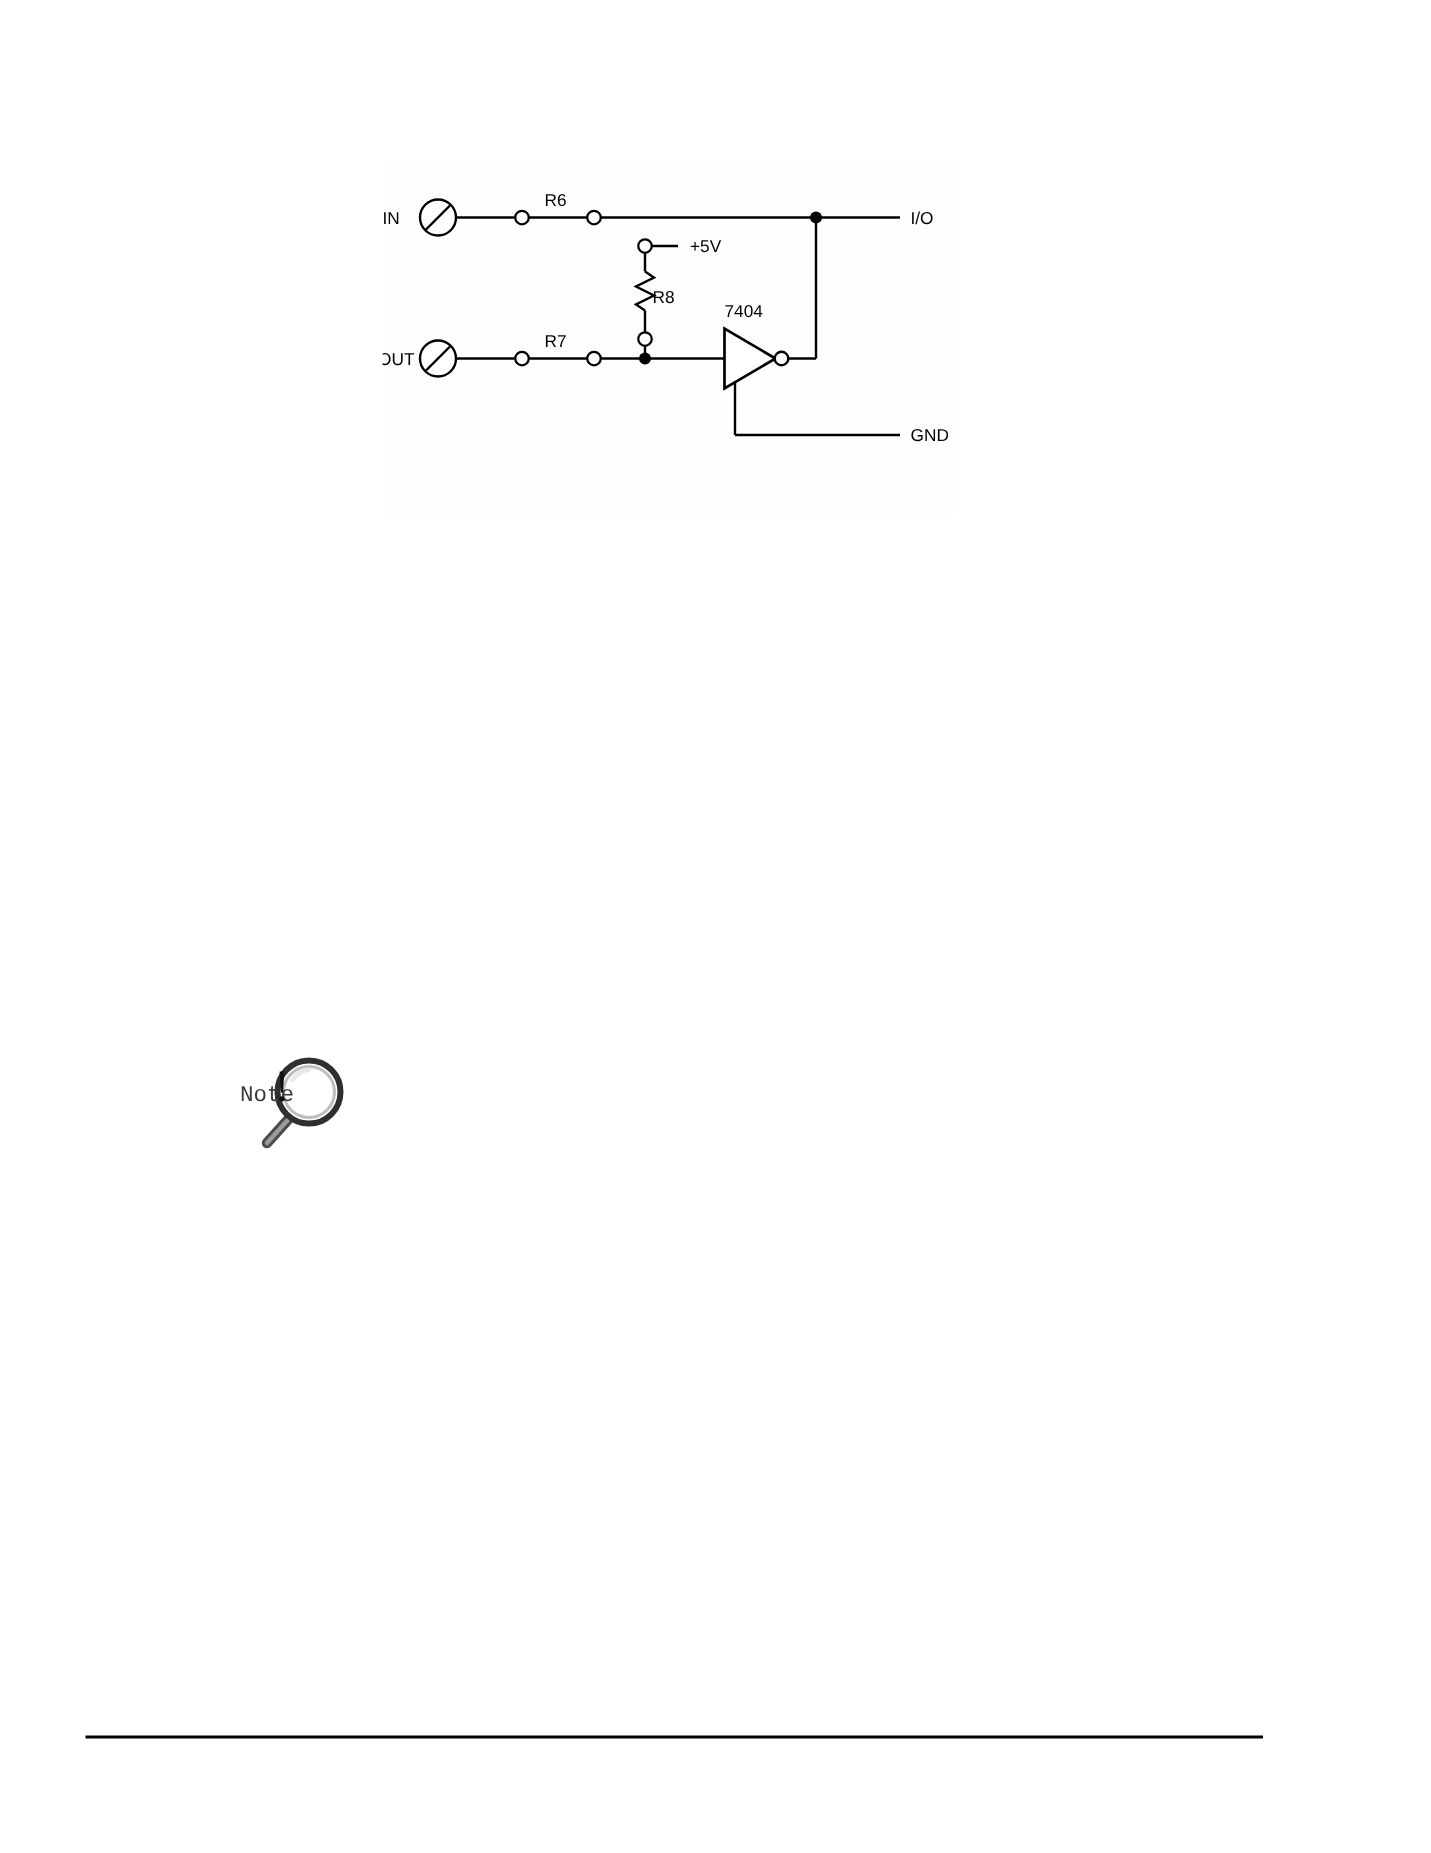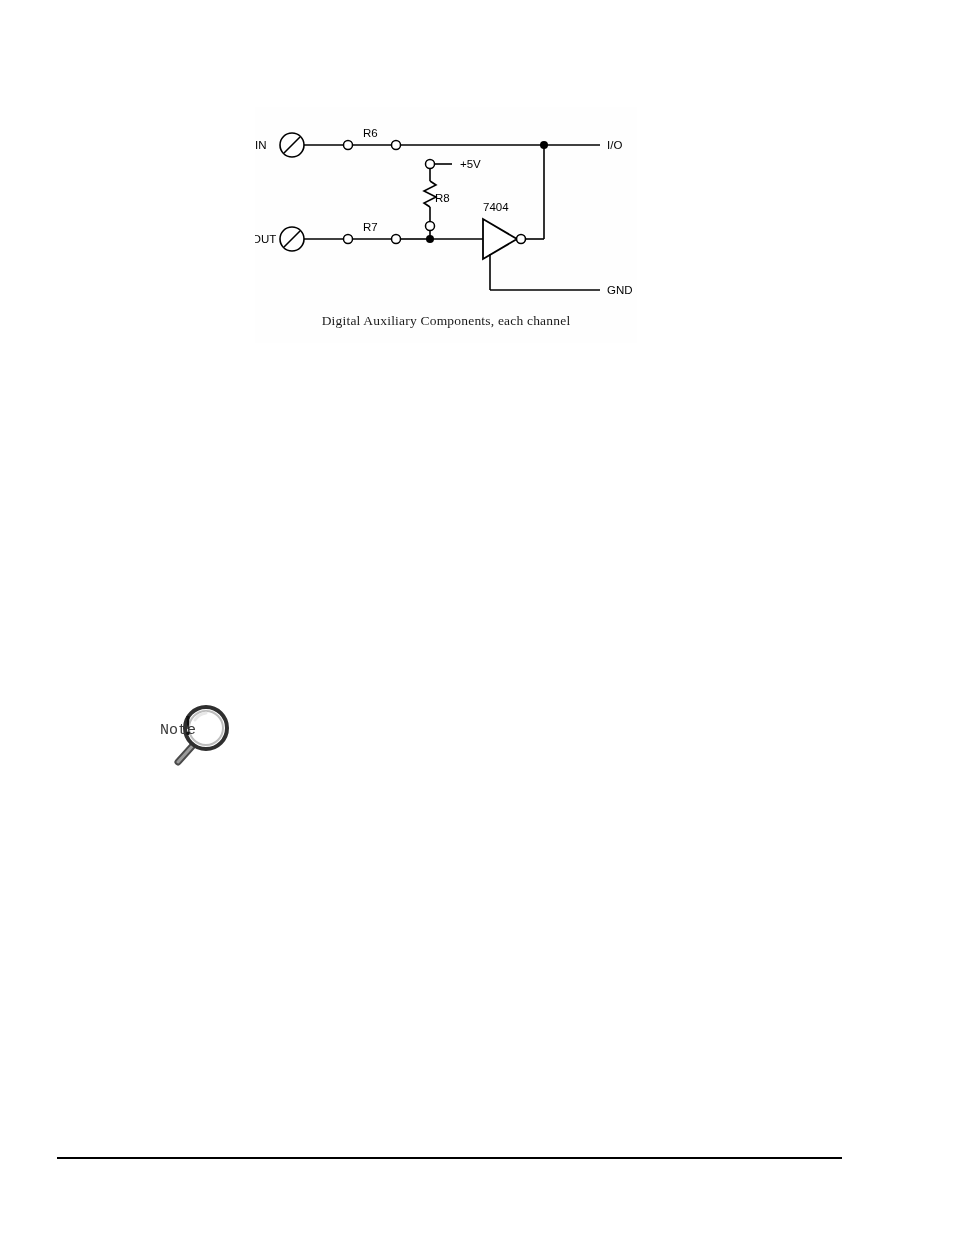--- a/index.html
+++ b/index.html
@@ -149,21 +149,20 @@
     <text class="svg-label" x="-3" y="136" font-size="11.5">OUT</text>
     <text class="svg-label" x="108" y="30" font-size="11.5">R6</text>
     <text class="svg-label" x="108" y="124" font-size="11.5">R7</text>
     <text class="svg-label" x="180" y="95" font-size="11.5">R8</text>
     <text class="svg-label" x="205" y="61" font-size="11.5">+5V</text>
     <text class="svg-label" x="228" y="104" font-size="11.5">7404</text>
     <text class="svg-label" x="352" y="42" font-size="11.5">I/O</text>
     <text class="svg-label" x="352" y="187" font-size="11.5">GND</text>
   </svg>
 
-  <div id="figure-caption">Digital Auxiliary Components, each channel</div>
 </div>
 
 <div id="note-icon">
   <svg width="78" height="72" viewBox="0 0 78 72">
 
     <line x1="20" y1="62" x2="38" y2="42" stroke="#4a4a4a" stroke-width="7" stroke-linecap="round"></line>
     <line x1="20" y1="62" x2="38" y2="42" stroke="#9a9a9a" stroke-width="3" stroke-linecap="round"></line>
 
     <circle cx="48" cy="28" r="21" fill="#ffffff" stroke="#2f2f2f" stroke-width="4"></circle>
     <circle cx="48" cy="28" r="17" fill="none" stroke="#bdbdbd" stroke-width="2"></circle>

